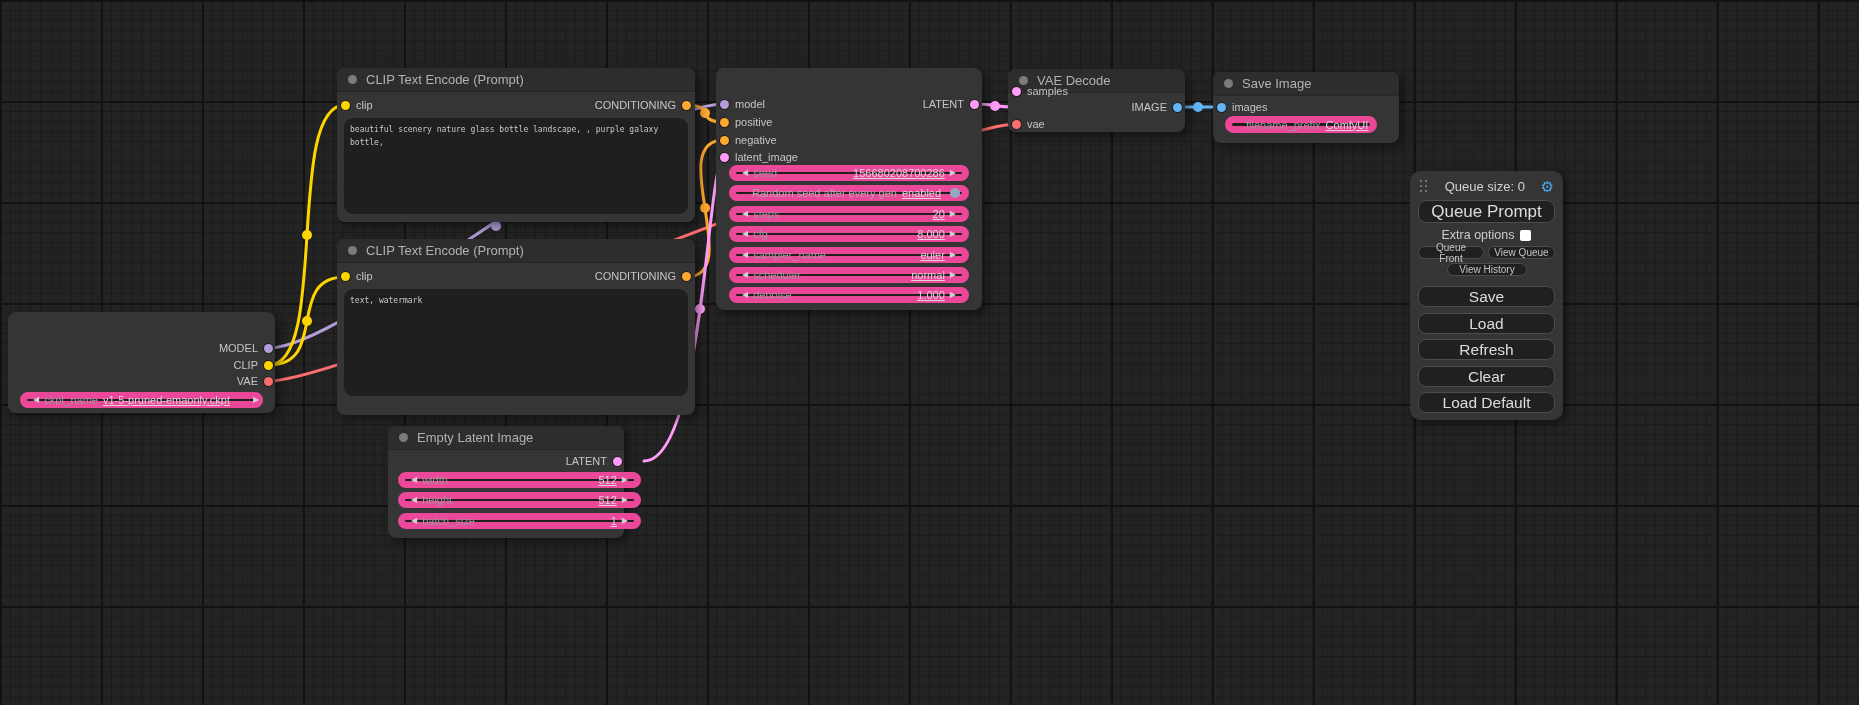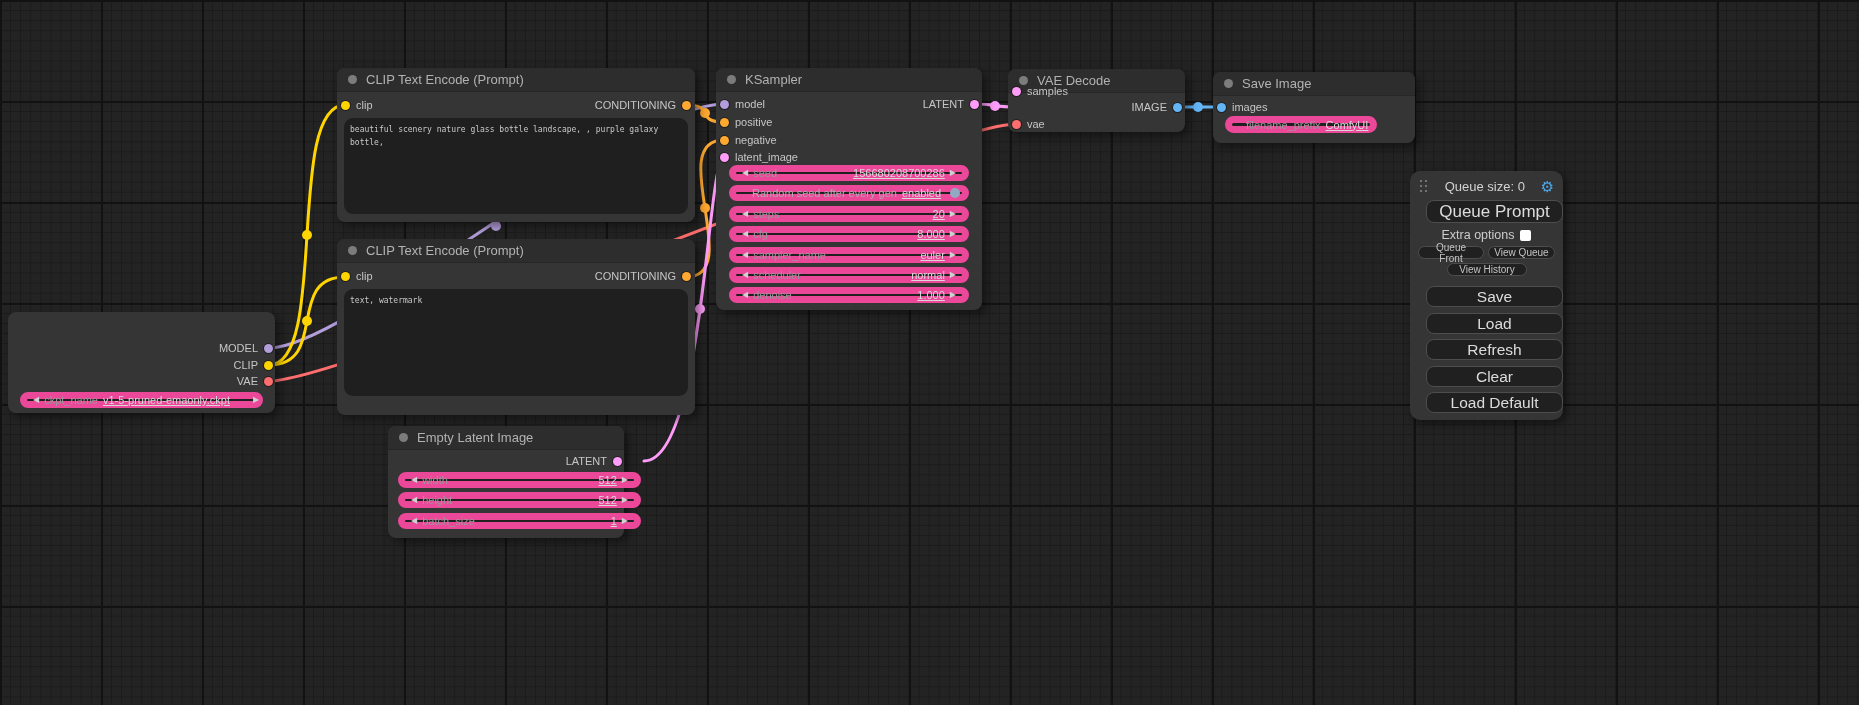--- a/index.html
+++ b/index.html
@@ -40,21 +40,21 @@
 
   .menu{position:absolute;left:1410px;top:171px;width:153px;height:249px;background:#353535;
         border-radius:10px;box-shadow:3px 3px 10px rgba(0,0,0,.5);z-index:3;color:#ccc;}
   .mhead{position:absolute;top:7px;left:9px;right:9px;height:16px;display:flex;align-items:center;gap:14px;}
   .qsize{flex:1;text-align:center;font-size:13px;color:#d2d2d2;}
   .gear{font-size:15px;line-height:1;cursor:pointer;}
   .dots{width:10px;height:14px;position:relative;cursor:grab;}
   .dots::before{content:"";position:absolute;left:1px;top:1px;width:2px;height:2px;border-radius:50%;
         background:#8a8a8a;
         box-shadow:5px 0 0 #8a8a8a,0 5px 0 #8a8a8a,5px 5px 0 #8a8a8a,0 10px 0 #8a8a8a,5px 10px 0 #8a8a8a;}
-  .btn{position:absolute;left:16px;width:137px;background:#202020;border:1px solid #4d4d4d;
+  .btn{position:absolute;left:8px;width:137px;background:#202020;border:1px solid #4d4d4d;
         border-radius:8px;color:#dcdcdc;font-family:inherit;display:flex;align-items:center;
         justify-content:center;cursor:pointer;box-sizing:border-box;padding:0;}
   .btn.big{height:21px;font-size:15.5px;}
   .sbtn{position:absolute;background:#202020;border:1px solid #4d4d4d;border-radius:8px;
         color:#c4c4c4;font-size:10px;height:13px;display:flex;align-items:center;
         justify-content:center;box-sizing:border-box;padding:0 4px;font-family:inherit;cursor:pointer;}
   .extra{position:absolute;top:57px;left:0;right:0;display:flex;align-items:center;
         justify-content:center;gap:6px;font-size:12.5px;color:#ccc;}
   .cbox{width:11px;height:11px;background:#ffffff;border-radius:2px;cursor:pointer;}
 </style>
@@ -129,24 +129,20 @@
     <span>clip</span>
   </div>
   <div class="slot out" style="right:4px;top:30px">
     <span class="sdot" style="background: rgb(255, 169, 49);"></span>
     <span>CONDITIONING</span>
   </div>
   <div class="prompt" style="left:7px;top:50px;width:344px;height:107px">text, watermark</div>
 </div>
 
 <div class="node" style="left:716px;top:68px;width:266px;height:242px">
-  <div class="ntitle">
-    <span class="tdot"></span>
-    <span>KSampler</span>
-  </div>
   <div class="slot" style="left:4px;top:29px">
     <span class="sdot" style="background: rgb(179, 157, 219);"></span>
     <span>model</span>
   </div>
   <div class="slot" style="left:4px;top:47px">
     <span class="sdot" style="background: rgb(255, 169, 49);"></span>
     <span>positive</span>
   </div>
   <div class="slot" style="left:4px;top:65px">
     <span class="sdot" style="background: rgb(255, 169, 49);"></span>
@@ -245,21 +241,21 @@
   <div class="slot" style="left:4px;top:48px">
     <span class="sdot" style="background: rgb(255, 110, 110);"></span>
     <span>vae</span>
   </div>
   <div class="slot out" style="right:3px;top:31px">
     <span class="sdot" style="background: rgb(100, 181, 246);"></span>
     <span>IMAGE</span>
   </div>
 </div>
 
-<div class="node" style="left:1213px;top:72px;width:202px;height:71px">
+<div class="node" style="left:1213px;top:72px;width:186px;height:71px">
   <div class="ntitle">
     <span class="tdot"></span>
     <span>Save Image</span>
   </div>
   <div class="slot" style="left:4px;top:28px">
     <span class="sdot" style="background: rgb(100, 181, 246);"></span>
     <span>images</span>
   </div>
   <div class="widget" style="left:12px;top:44px;width:152px;height:17px">
     <span class="wlabel" style="margin-left:8px">filename_prefix</span>

